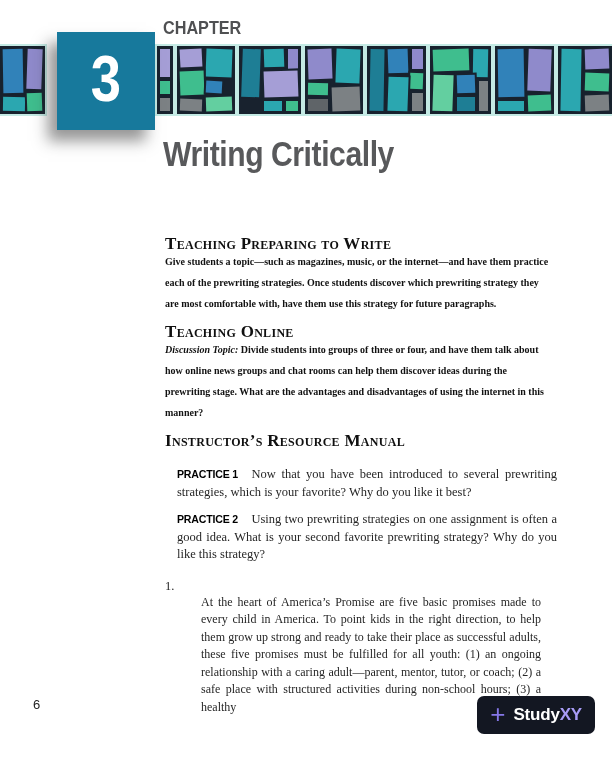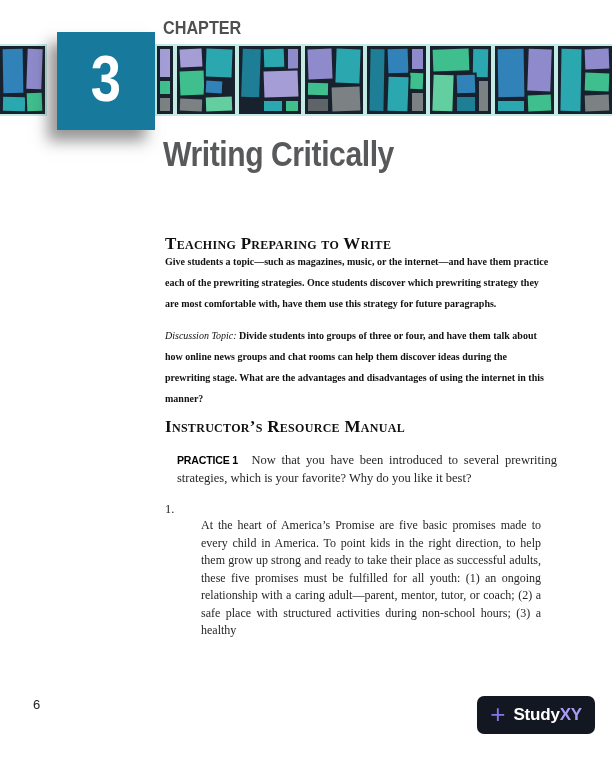--- a/index.html
+++ b/index.html
@@ -36,21 +36,21 @@
   .content{position:absolute;left:165px;top:237px;width:392px;}
   .note{margin:0 0 11px 0;}
   .note-heading{
     font-variant:small-caps;font-weight:600;font-size:17px;
     letter-spacing:.3px;color:#101010;line-height:13px;
   }
   .note-body{
     margin:1px 8px 0 0;font-weight:bold;font-size:10px;line-height:21px;
     color:#111111;
   }
-  .note-body i{font-weight:normal;}
+  .note-body i{font-weight:bold;}
   .note3{margin-bottom:19px;}
   .practice{
     margin:0 0 10px 12px;font-size:12.5px;line-height:17.5px;color:#262626;
     text-align:justify;
   }
   .practice-label{
     font-family:"Liberation Sans",sans-serif;font-weight:bold;
     font-size:11.5px;color:#000;letter-spacing:-.2px;
     display:inline-block;transform:scaleX(.92);transform-origin:left bottom;
     margin-right:8px;white-space:nowrap;
@@ -185,31 +185,35 @@
   <h1 class="title">Writing Critically</h1>
 
   <div class="content">
 
     <section class="note">
       <div class="note-heading">Teaching Preparing to Write</div>
       <p class="note-body">Give students a topic—such as magazines, music, or the internet—and have them practice each of the prewriting strategies. Once students discover which prewriting strategy they are most comfortable with, have them use this strategy for future paragraphs.</p>
     </section>
 
     <section class="note">
+      <div class="note-heading">Teaching Online</div>
       <p class="note-body"><i>Discussion Topic:</i><span> Divide students into groups of three or four, and have them talk about how online news groups and chat rooms can help them discover ideas during the prewriting stage. What are the advantages and disadvantages of using the internet in this manner?</span></p>
     </section>
 
     <section class="note note3">
       <div class="note-heading">Instructor’s Resource Manual</div>
     </section>
 
     <p class="practice">
       <span class="practice-label">PRACTICE 1</span><span>Now that you have been introduced to several prewriting strategies, which is your favorite? Why do you like it best?</span>
     </p>
 
+    <p class="practice">
+      <span class="practice-label">PRACTICE 2</span><span>Using two prewriting strategies on one assignment is often a good idea. What is your second favorite prewriting strategy? Why do you like this strategy?</span>
+    </p>
 
 
     <div class="olist">
       <span class="marker">1.</span>
       <p>At the heart of America’s Promise are five basic promises made to every child in America. To point kids in the right direction, to help them grow up strong and ready to take their place as successful adults, these five promises must be fulfilled for all youth: (1) an ongoing relationship with a caring adult—parent, mentor, tutor, or coach; (2) a safe place with structured activities during non-school hours; (3) a healthy</p>
     </div>
 
   </div>
 
   <div class="page-number">6</div>

